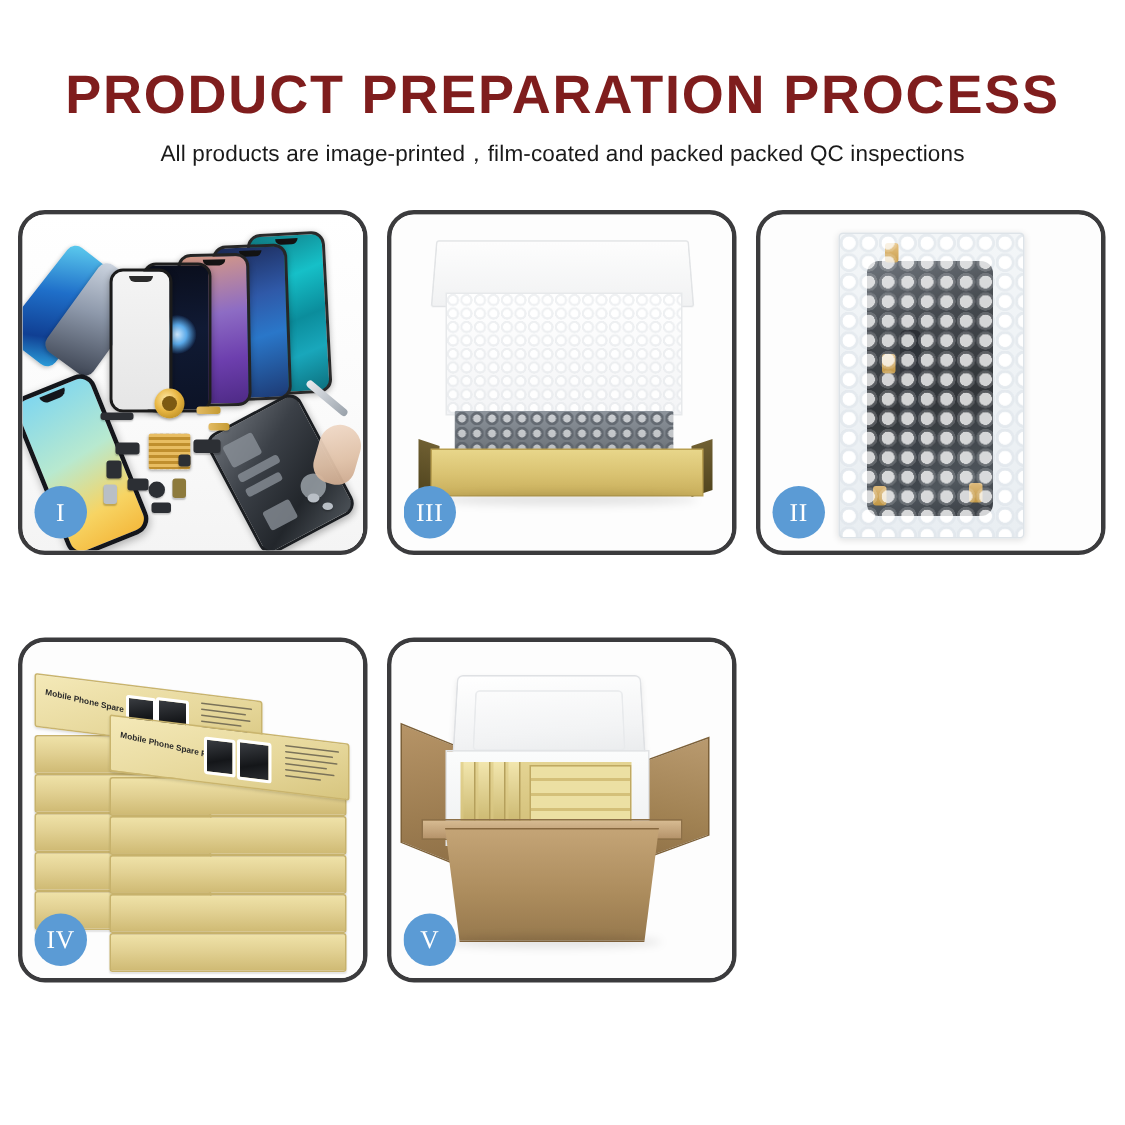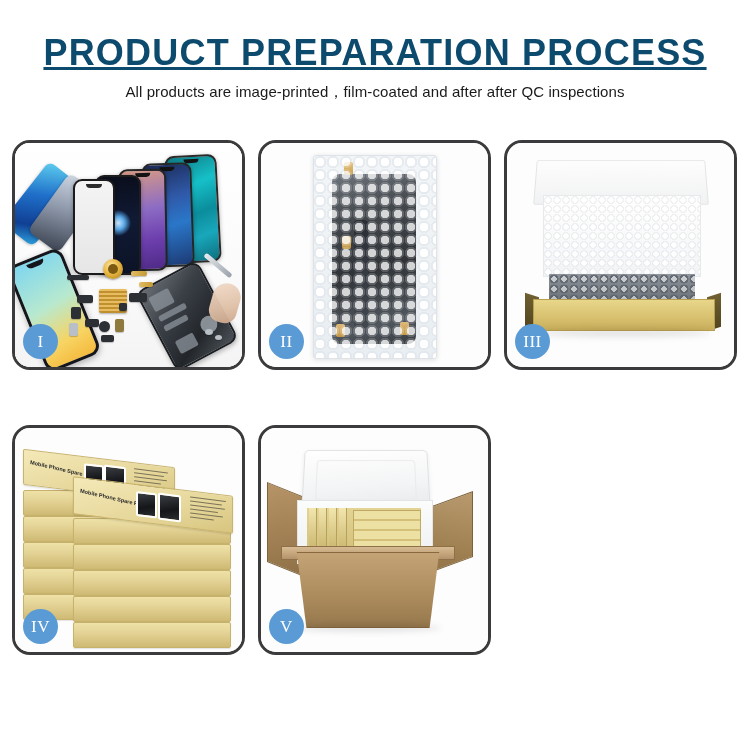--- a/index.html
+++ b/index.html
@@ -12,25 +12,24 @@
   }
   .page{position:relative;width:750px;height:750px;}
 
   
   .header{position:absolute;left:0;top:0;width:750px;text-align:center;}
   .title{
     margin:0;
     font-size:36px;
     font-weight:700;
     letter-spacing:1.2px;
-    color:#0c4a6e;
+    color:#7f1d1d;
     line-height:1;
-    padding-top:35px;
+    padding-top:45px;
     font-family:"Liberation Sans", sans-serif;
-    text-decoration:underline;
   }
   .subtitle{
     margin:0;
     padding-top:12px;
     font-size:15px;
     font-weight:400;
     color:#1a1a1a;
     letter-spacing:.1px;
     font-family:"Liberation Sans", sans-serif;
   }
@@ -245,21 +244,21 @@
   .c-tape{position:absolute;background:#a88f68;opacity:.85;border-radius:1px;}
   .c-shadow{position:absolute;left:22px;top:176px;width:160px;height:9px;border-radius:50%;background:rgba(0,0,0,.08);filter:blur(3px);}
 </style>
 </head>
 <body>
 
 <div class="page">
 
   <div class="header">
     <h1 class="title">PRODUCT PREPARATION PROCESS</h1>
-    <p class="subtitle">All products are image-printed，film-coated and after after QC inspections</p>
+    <p class="subtitle">All products are image-printed，film-coated and packed packed QC inspections</p>
   </div>
 
   <div class="grid">
 
     <div class="panel">
       <div class="stage">
         <div class="p1-bg"></div>
 
         <div class="film1"></div>
         <div class="film2"></div>
@@ -306,42 +305,42 @@
 
         <div class="tweez"></div>
         <div class="finger"></div>
 
         <div class="badge">I</div>
       </div>
     </div>
 
     <div class="panel">
       <div class="stage">
+        <div class="p3-lidback"></div>
+        <div class="p3-foam"></div>
+        <div class="p3-bubblefill"></div>
+        <div class="p3-tray-l"></div>
+        <div class="p3-tray-r"></div>
+        <div class="p3-tray"></div>
+        <div class="p3-shadow"></div>
+        <div class="badge">III</div>
+      </div>
+    </div>
+
+    <div class="panel">
+      <div class="stage">
         <div class="bubblebag">
           <div class="innerpart"></div>
           <div class="tape" style="left:30px;top:6px;"></div>
           <div class="tape" style="left:28px;top:80px;"></div>
           <div class="tape" style="left:22px;top:168px;"></div>
           <div class="tape" style="left:86px;top:166px;"></div>
           <div class="bubbleoverlay"></div>
         </div>
         <div class="badge">II</div>
-      </div>
-    </div>
-
-    <div class="panel">
-      <div class="stage">
-        <div class="p3-lidback"></div>
-        <div class="p3-foam"></div>
-        <div class="p3-bubblefill"></div>
-        <div class="p3-tray-l"></div>
-        <div class="p3-tray-r"></div>
-        <div class="p3-tray"></div>
-        <div class="p3-shadow"></div>
-        <div class="badge">III</div>
       </div>
     </div>
 
     <div class="panel">
       <div class="stage">
         <div class="stackwrap">
 
           <div class="sbox" style="left:8px;top:62px;width:116px;"></div>
           <div class="sbox" style="left:8px;top:88px;width:116px;"></div>
           <div class="sbox" style="left:8px;top:114px;width:116px;"></div>

